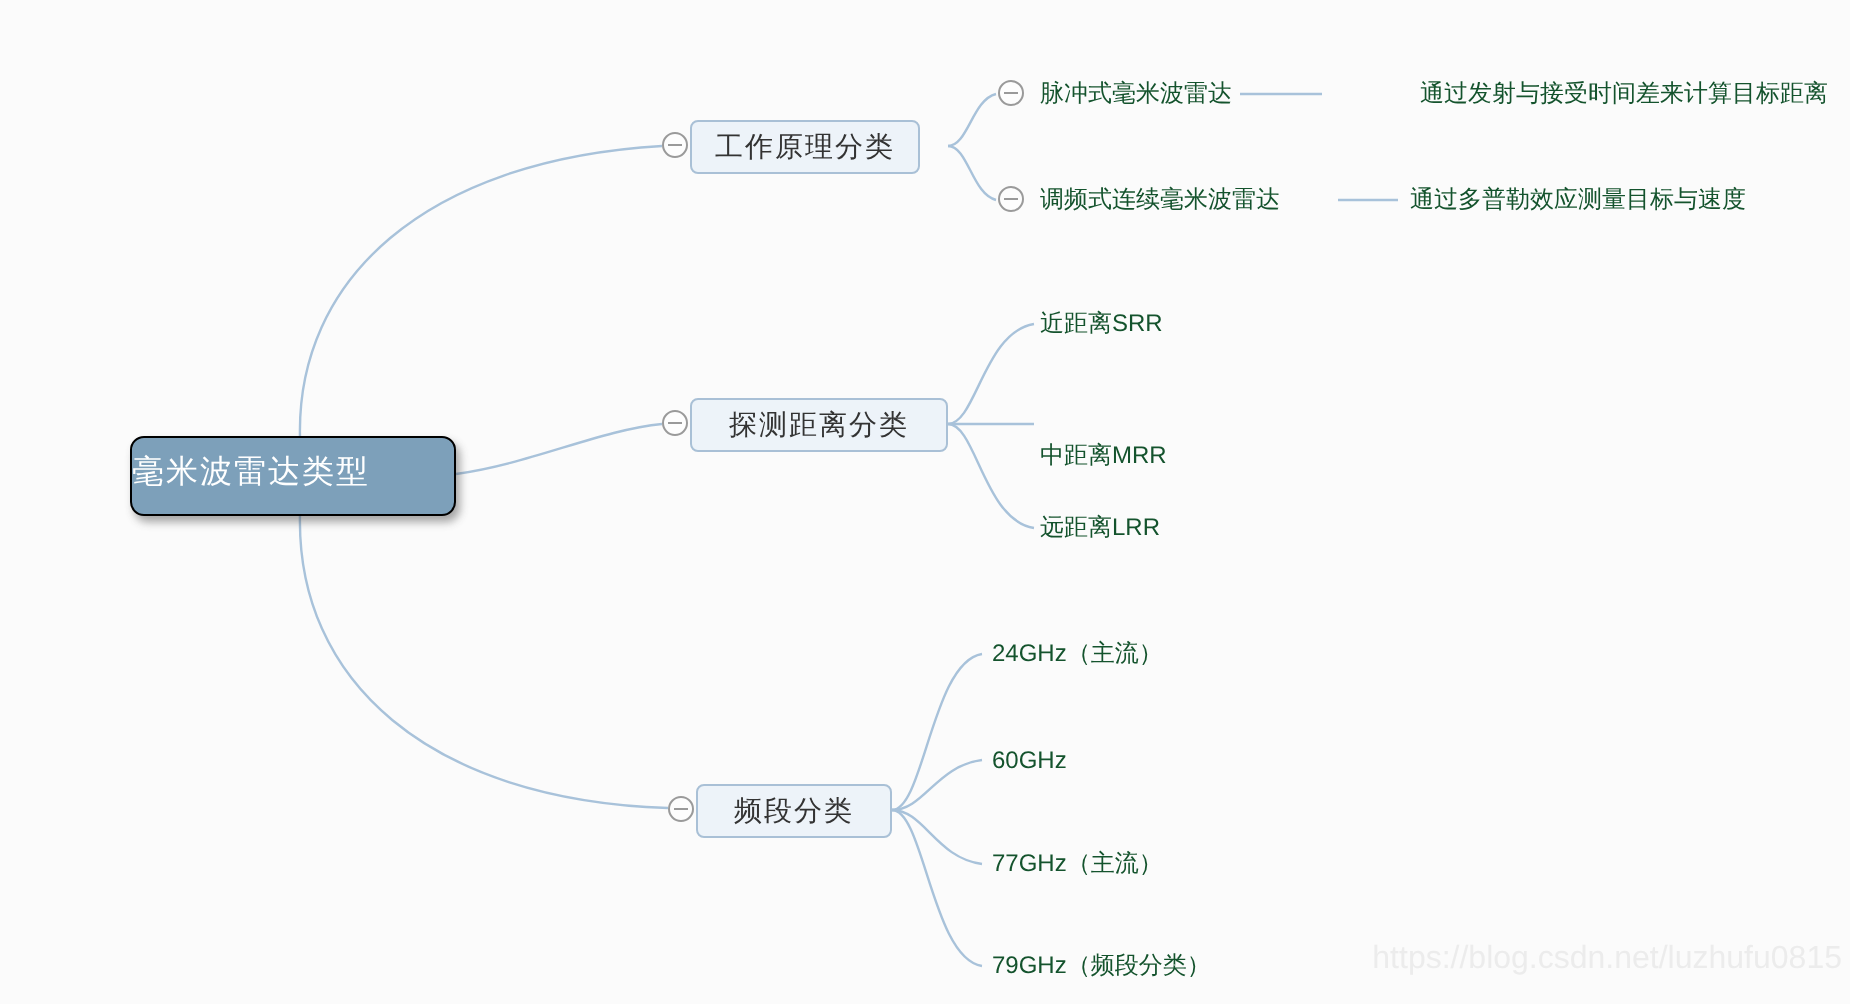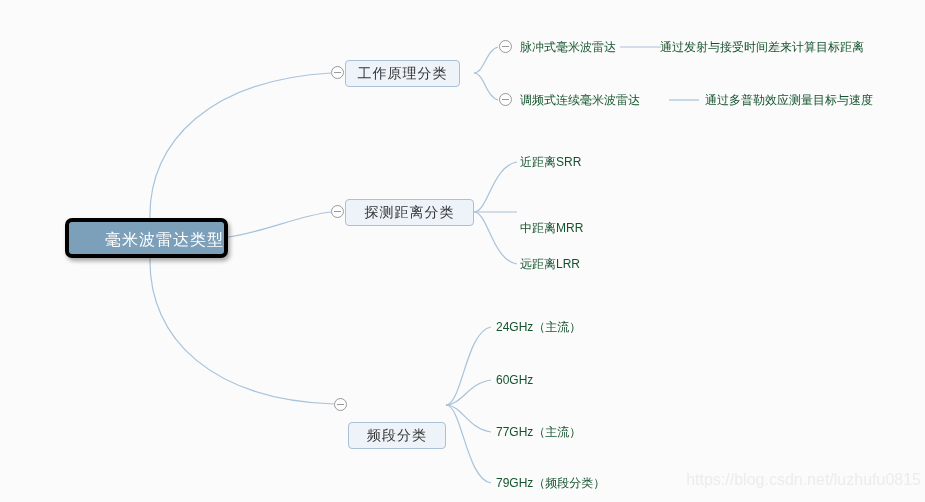--- a/index.html
+++ b/index.html
@@ -18,27 +18,27 @@
     position: absolute;
     left: 0; top: 0;
     width: 925px; height: 502px;
   }
   .root-node {
     position: absolute;
     left: 65px; top: 218px;
     width: 163px; height: 40px;
     box-sizing: border-box;
     background: #7da0ba;
-    border: 4px solid #000000;
+    border: 1px solid #000000;
     border-radius: 7px;
     box-shadow: 2px 3px 4px rgba(60,60,60,0.45);
     color: #ffffff;
     font-size: 16px;
     line-height: 36px;
-    text-align: right;
+    text-align: left;
     letter-spacing: 1px;
     cursor: pointer;
   }
   .branch-box {
     position: absolute;
     height: 27px;
     box-sizing: border-box;
     background: #edf3f9;
     border: 1px solid #a9c0d6;
     border-radius: 4px;
@@ -112,41 +112,41 @@
 
   <div class="minus-icon" style="left:331px; top:66px;">
     <span class="bar"></span>
   </div>
   <div class="branch-box" style="left:345px; top:60px; width:115px;">工作原理分类</div>
 
   <div class="minus-icon" style="left:499px; top:40px;">
     <span class="bar"></span>
   </div>
   <div class="leaf-label" style="left:520px; top:47px;">脉冲式毫米波雷达</div>
-  <div class="leaf-label" style="left:660px; top:47px;">通过发射与接受时间差来计算目标距离</div>
+  <div class="leaf-label" style="left:710px; top:47px;">通过发射与接受时间差来计算目标距离</div>
 
   <div class="minus-icon" style="left:499px; top:93px;">
     <span class="bar"></span>
   </div>
   <div class="leaf-label" style="left:520px; top:100px;">调频式连续毫米波雷达</div>
   <div class="leaf-label" style="left:705px; top:100px;">通过多普勒效应测量目标与速度</div>
 
   <div class="minus-icon" style="left:331px; top:205px;">
     <span class="bar"></span>
   </div>
   <div class="branch-box" style="left:345px; top:199px; width:129px;">探测距离分类</div>
 
   <div class="leaf-label" style="left:520px; top:162px;">近距离SRR</div>
   <div class="leaf-label" style="left:520px; top:228px;">中距离MRR</div>
   <div class="leaf-label" style="left:520px; top:264px;">远距离LRR</div>
 
   <div class="minus-icon" style="left:334px; top:398px;">
     <span class="bar"></span>
   </div>
-  <div class="branch-box" style="left:348px; top:392px; width:98px;margin-top:30px;">频段分类</div>
+  <div class="branch-box" style="left:348px; top:392px; width:98px;">频段分类</div>
 
   <div class="leaf-label" style="left:496px; top:327px;">24GHz（主流）</div>
   <div class="leaf-label" style="left:496px; top:380px;">60GHz</div>
   <div class="leaf-label" style="left:496px; top:432px;">77GHz（主流）</div>
   <div class="leaf-label" style="left:496px; top:483px;">79GHz（频段分类）</div>
 
   <div class="watermark">https://blog.csdn.net/luzhufu0815</div>
 
 </div>
 

